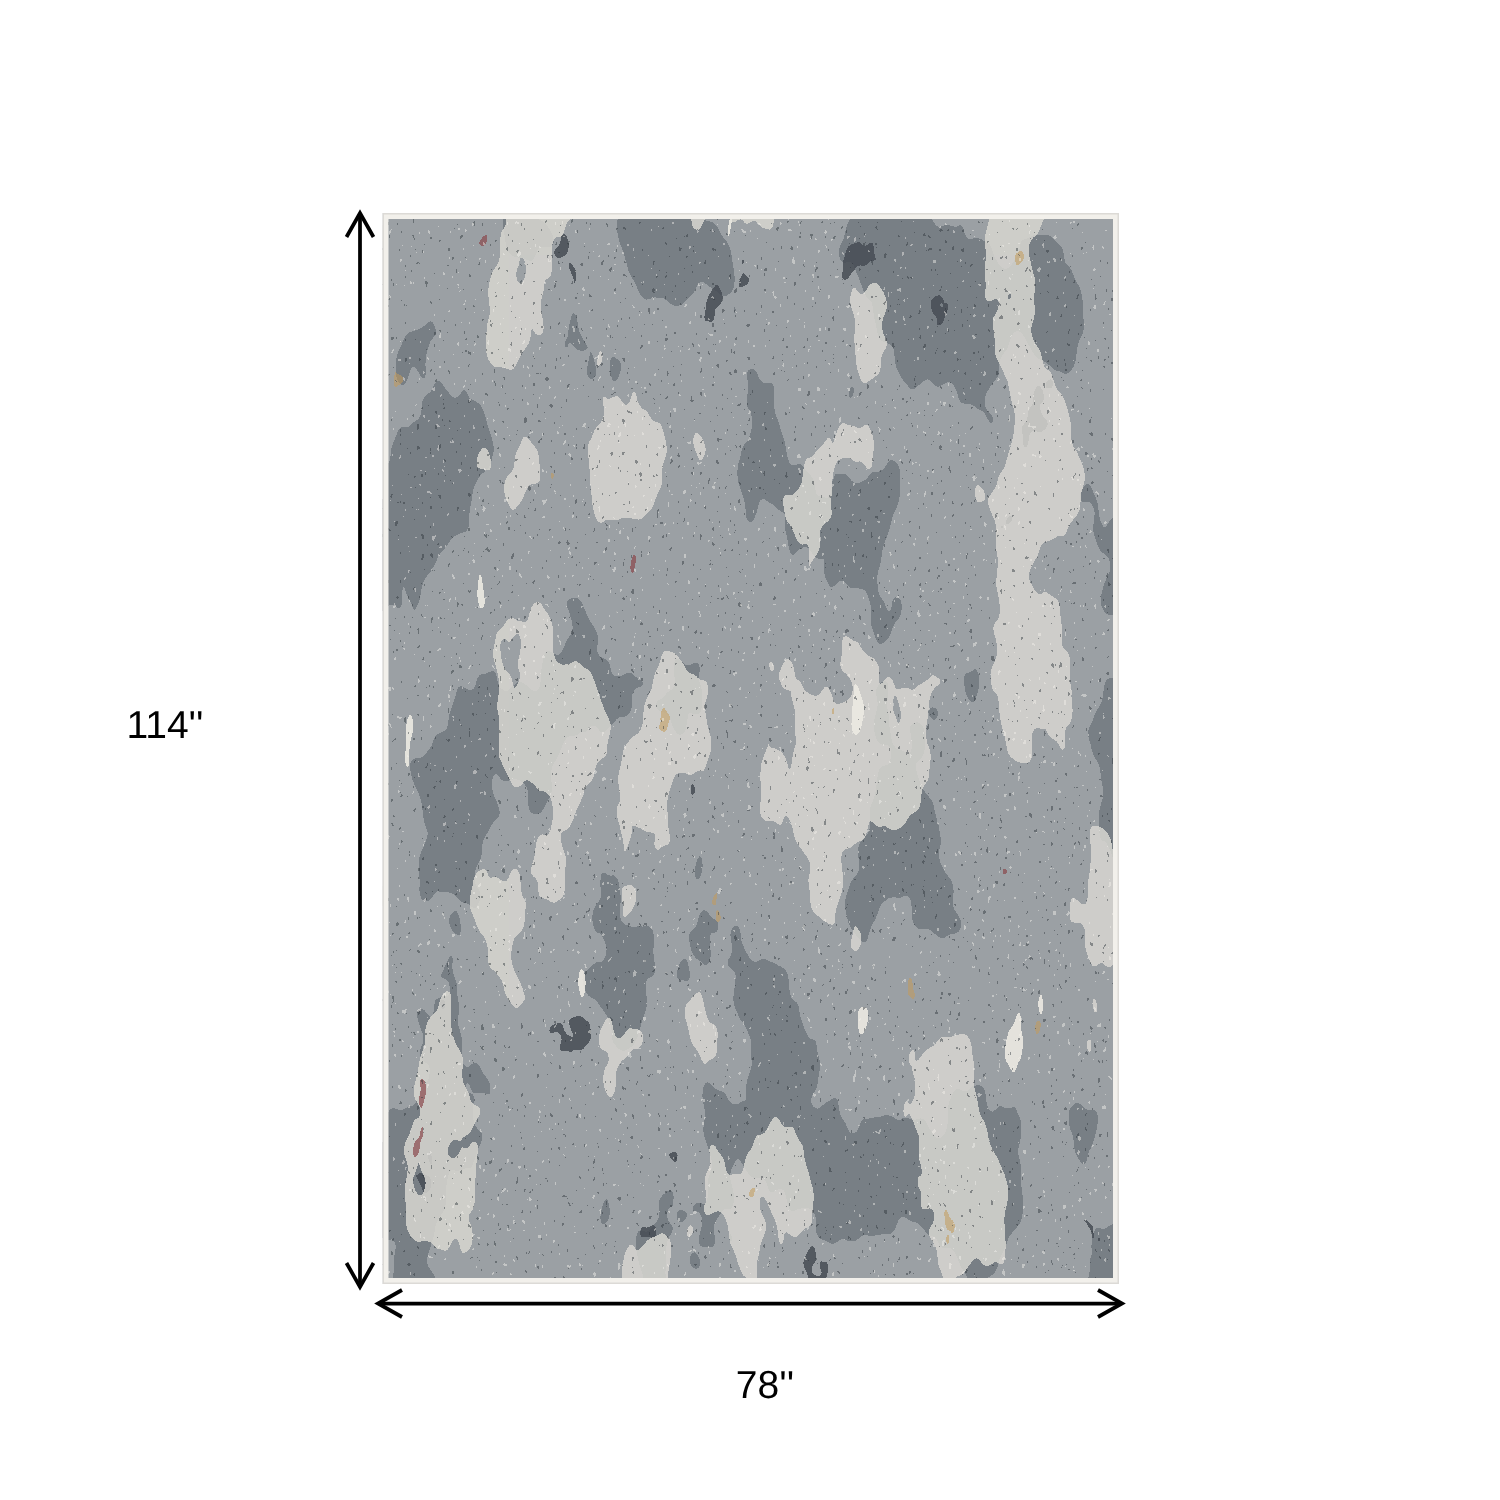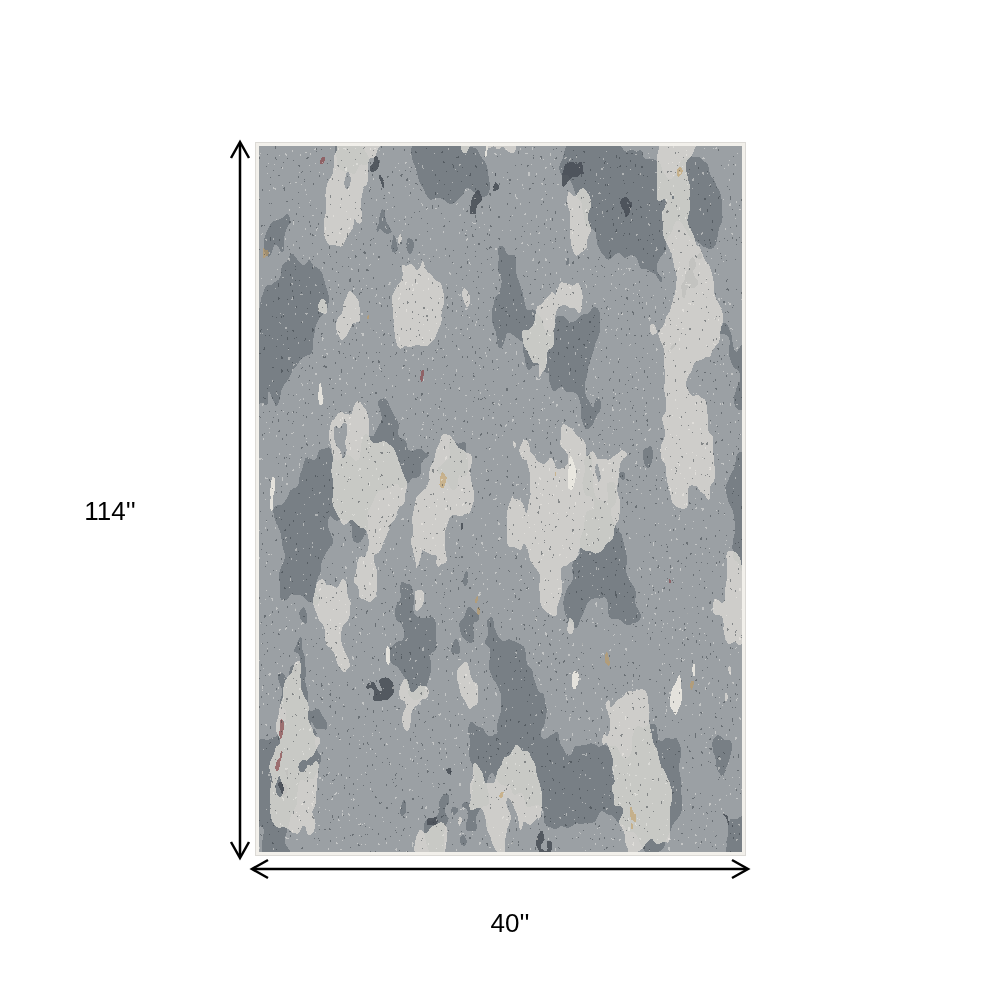--- a/index.html
+++ b/index.html
@@ -29,21 +29,21 @@
     pointer-events: none;
   }
   .dim-label {
     position: absolute;
     color: #000000;
     font-size: 26px;
     line-height: 1.15;
     text-align: center;
     white-space: nowrap;
   }
-  .dim-label.vertical { left: 50px; top: 497px; width: 120px; }
+  .dim-label.vertical { left: 50px; top: 469px; width: 120px; }
   .dim-label.horizontal { left: 445px; top: 909px; width: 130px; }
 </style>
 </head>
 <body>
 
 <div class="stage">
 
   <svg class="rug-svg" viewBox="0 0 491 714" preserveAspectRatio="none" xmlns="http://www.w3.org/2000/svg">
     <defs>
       <filter id="fSlate" x="-3%" y="-3%" width="106%" height="106%">
@@ -125,15 +125,15 @@
     </g>
     <g fill="none" stroke-width="2.5" stroke-linecap="butt">
       <line x1="254" y1="869" x2="746" y2="869" stroke="#000000"></line>
       <polyline points="268,860 252,869 268,878" stroke="#000000"></polyline>
       <polyline points="732,860 748,869 732,878" stroke="#000000"></polyline>
     </g>
   </svg>
 
   <div class="dim-label vertical">114''</div>
 
-  <div class="dim-label horizontal">40''</div>
+  <div class="dim-label horizontal">78''</div>
 
 </div>
 
 </body></html>

